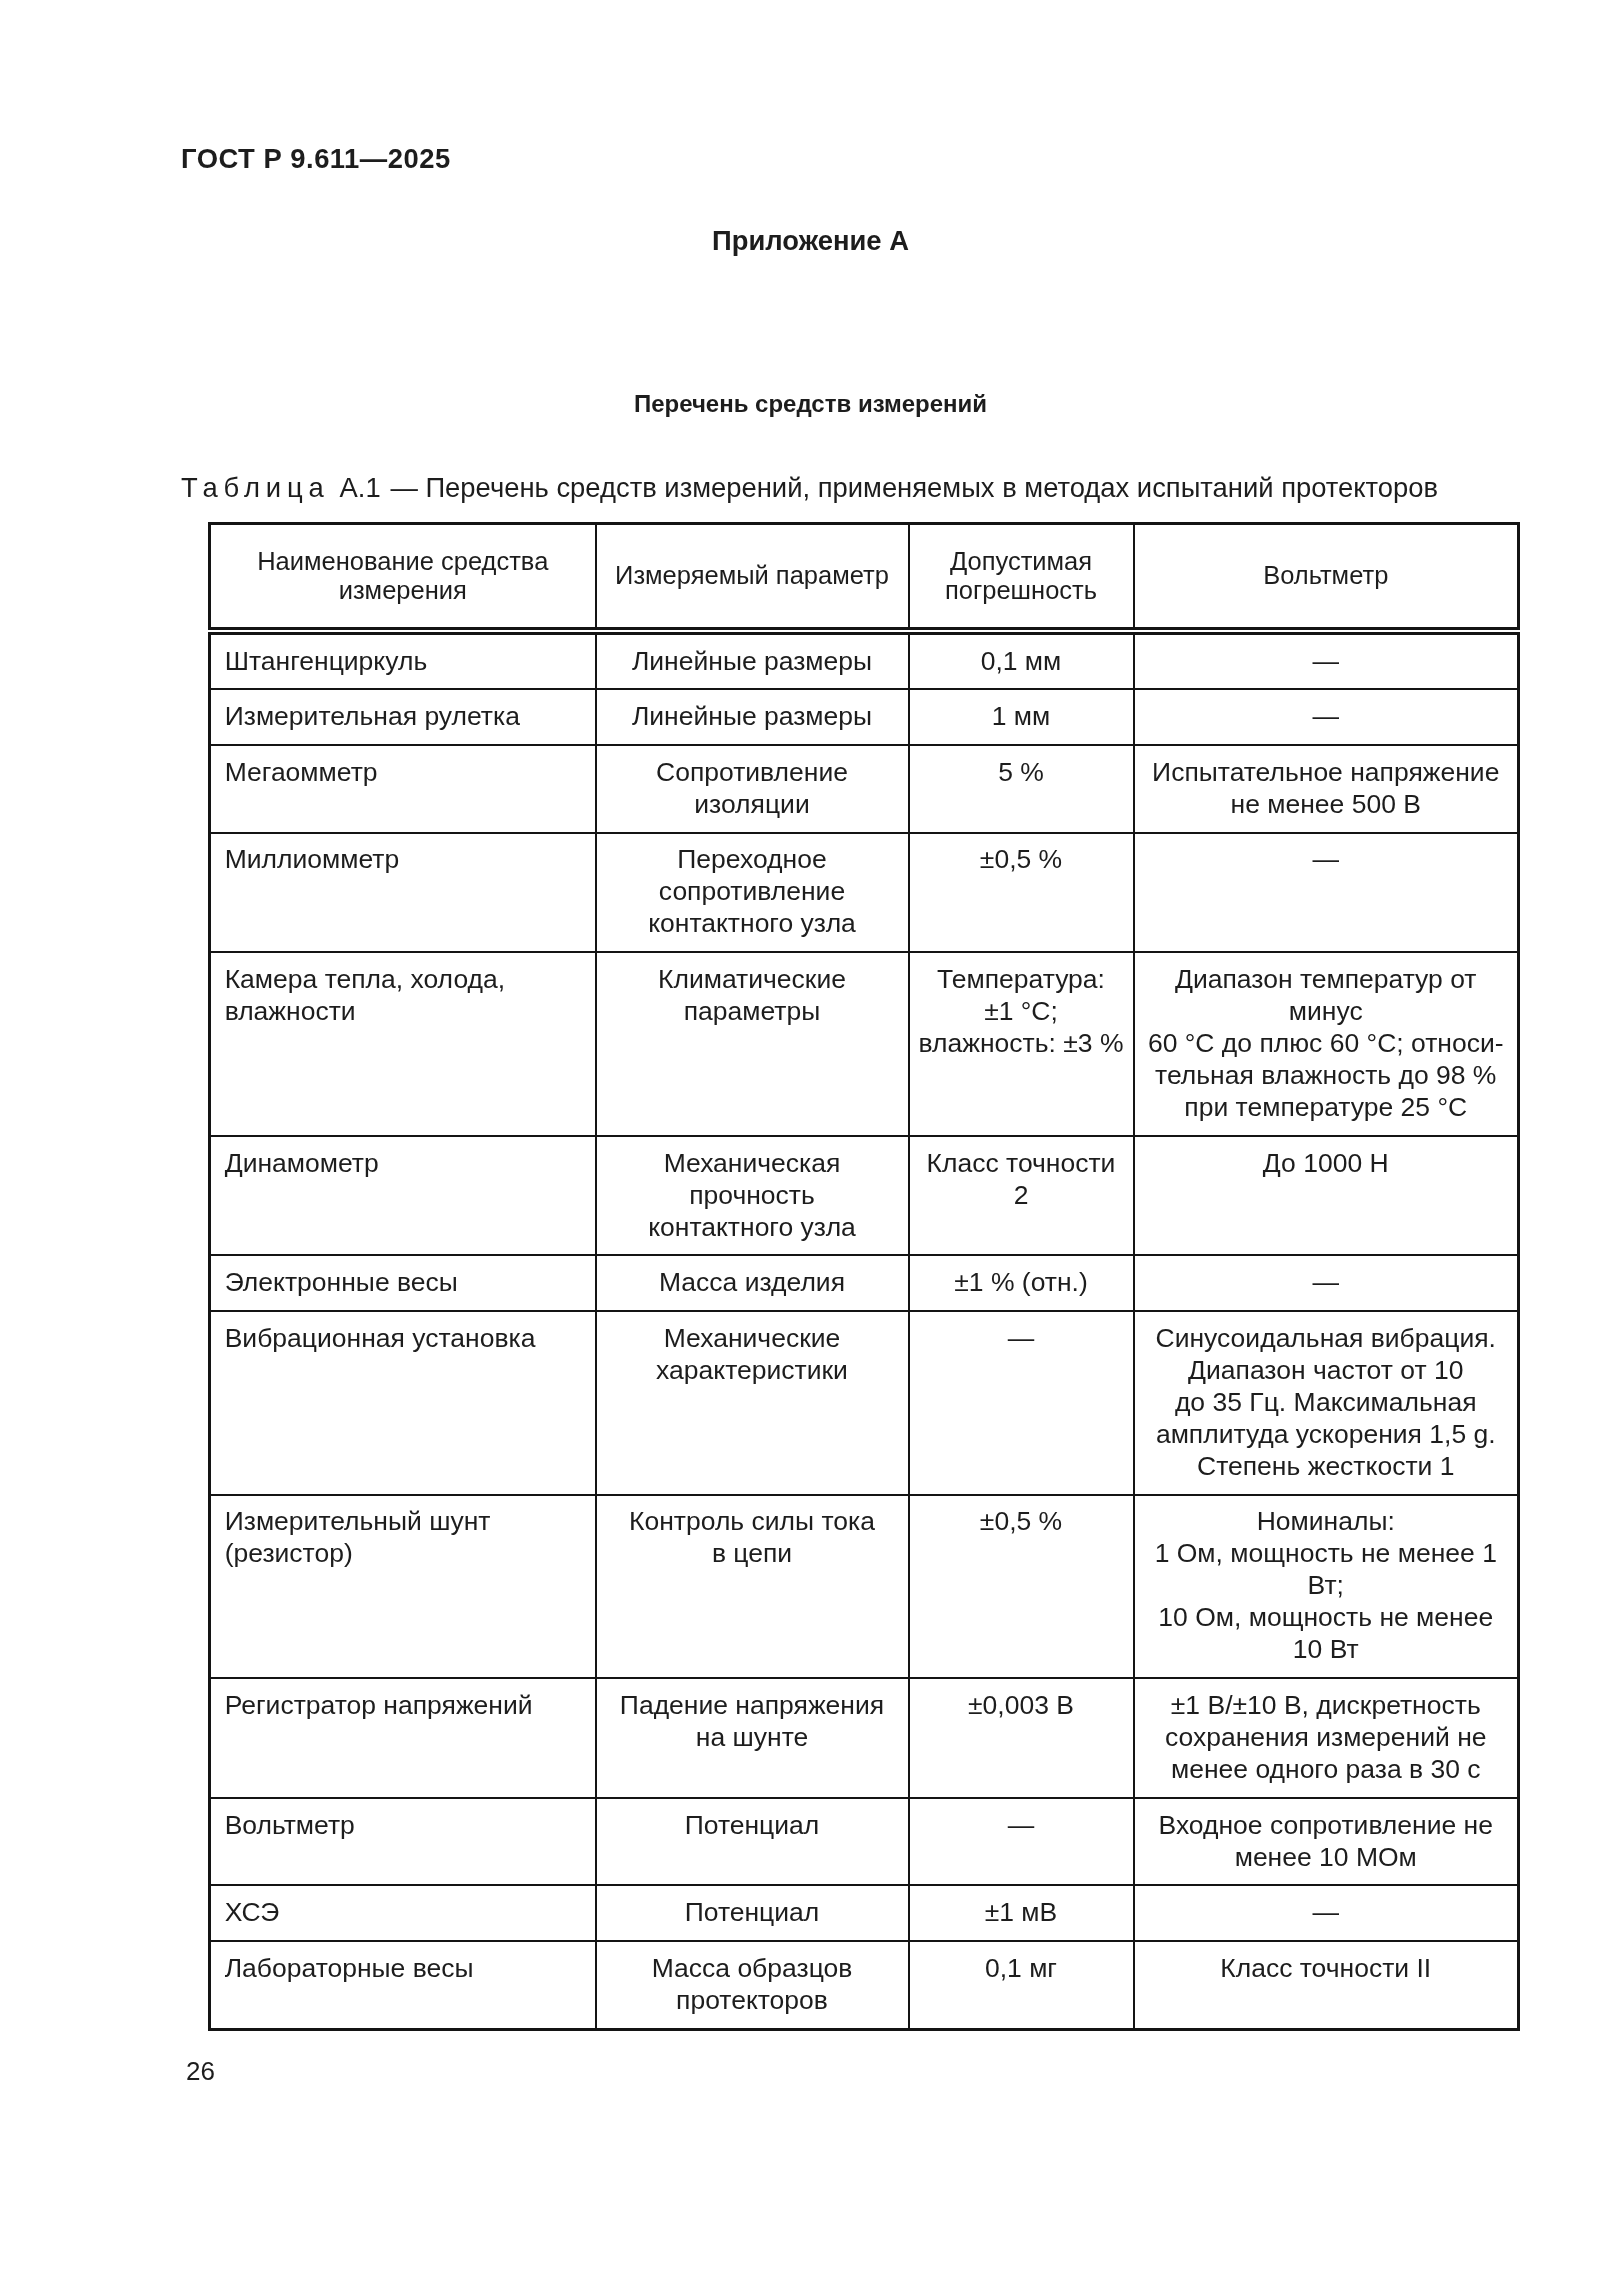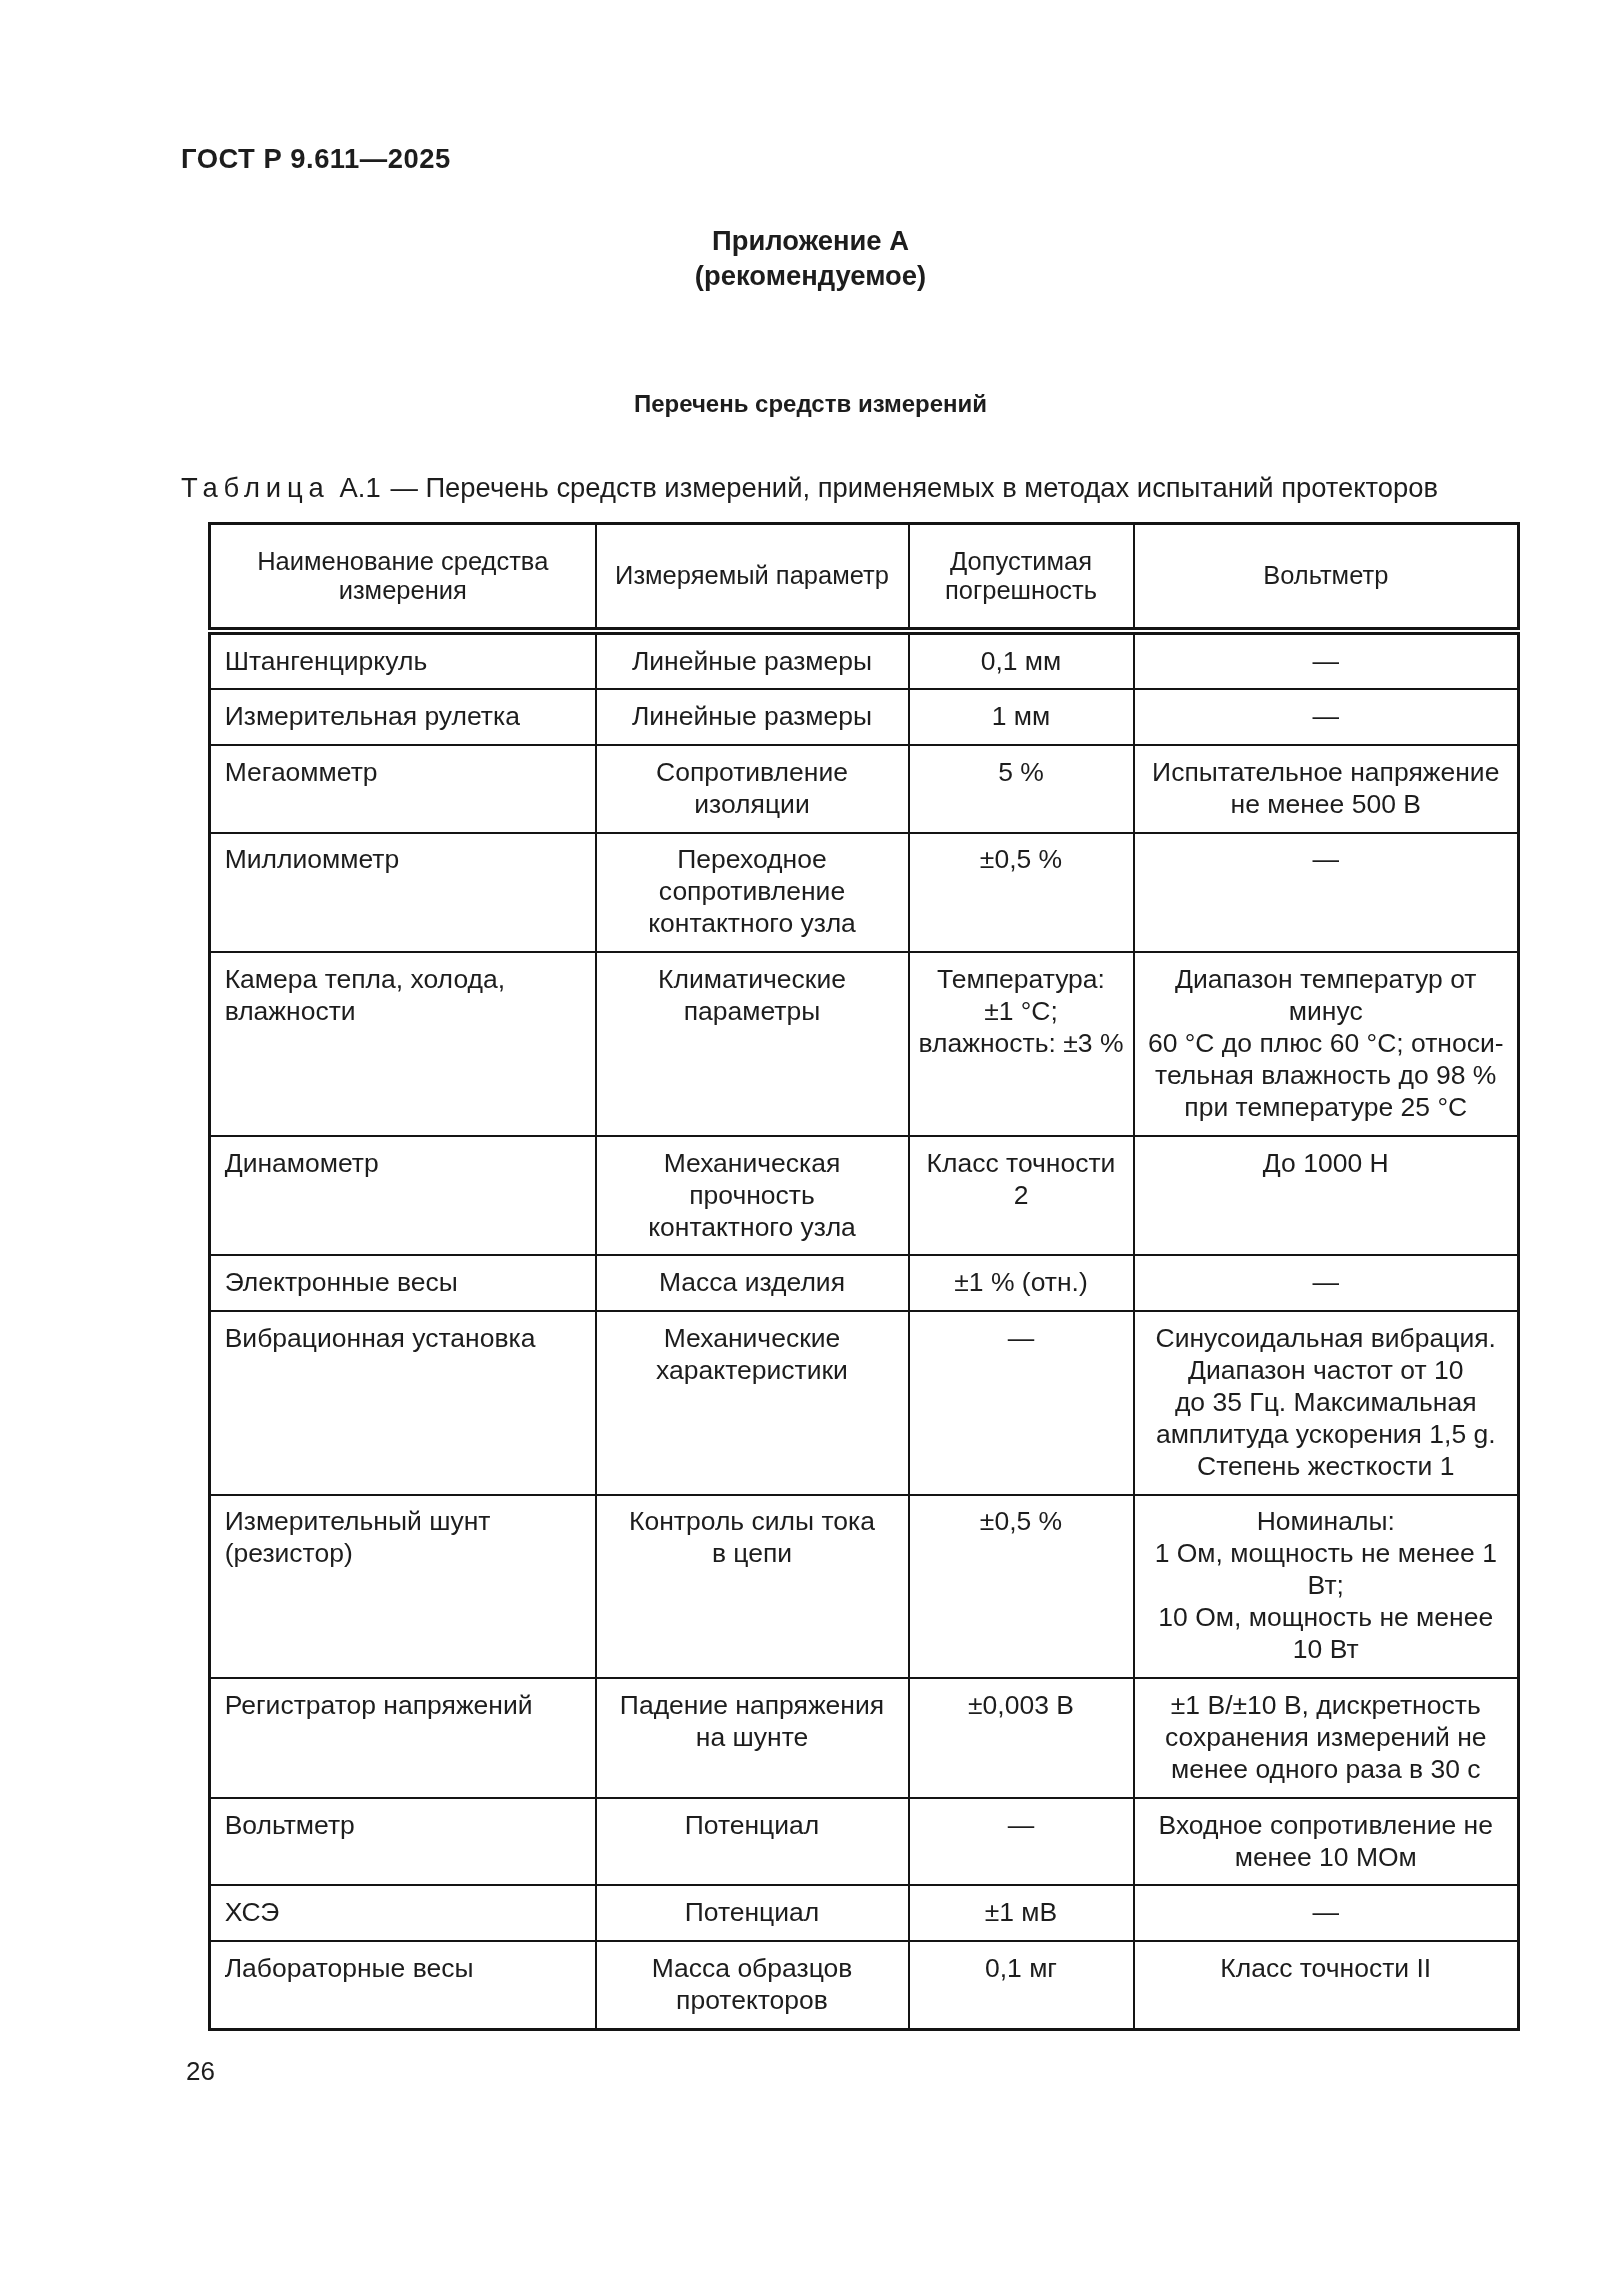--- a/index.html
+++ b/index.html
@@ -94,21 +94,20 @@
 </style>
 </head>
 <body>
 
 <div class="page">
 
   <div class="doc-number">ГОСТ Р 9.611—2025</div>
 
   <div class="center-block">
     <div>Приложение А</div>
-    <div>(рекомендуемое)</div>
   </div>
 
   <div class="section-title">Перечень средств измерений</div>
 
   <div class="table-caption">
     <span class="cap-label">Таблица</span><span class="cap-num">А.1</span><span>— Перечень средств измерений, применяемых в методах испытаний протекторов</span>
   </div>
 
   <table class="grid">
     <colgroup>

